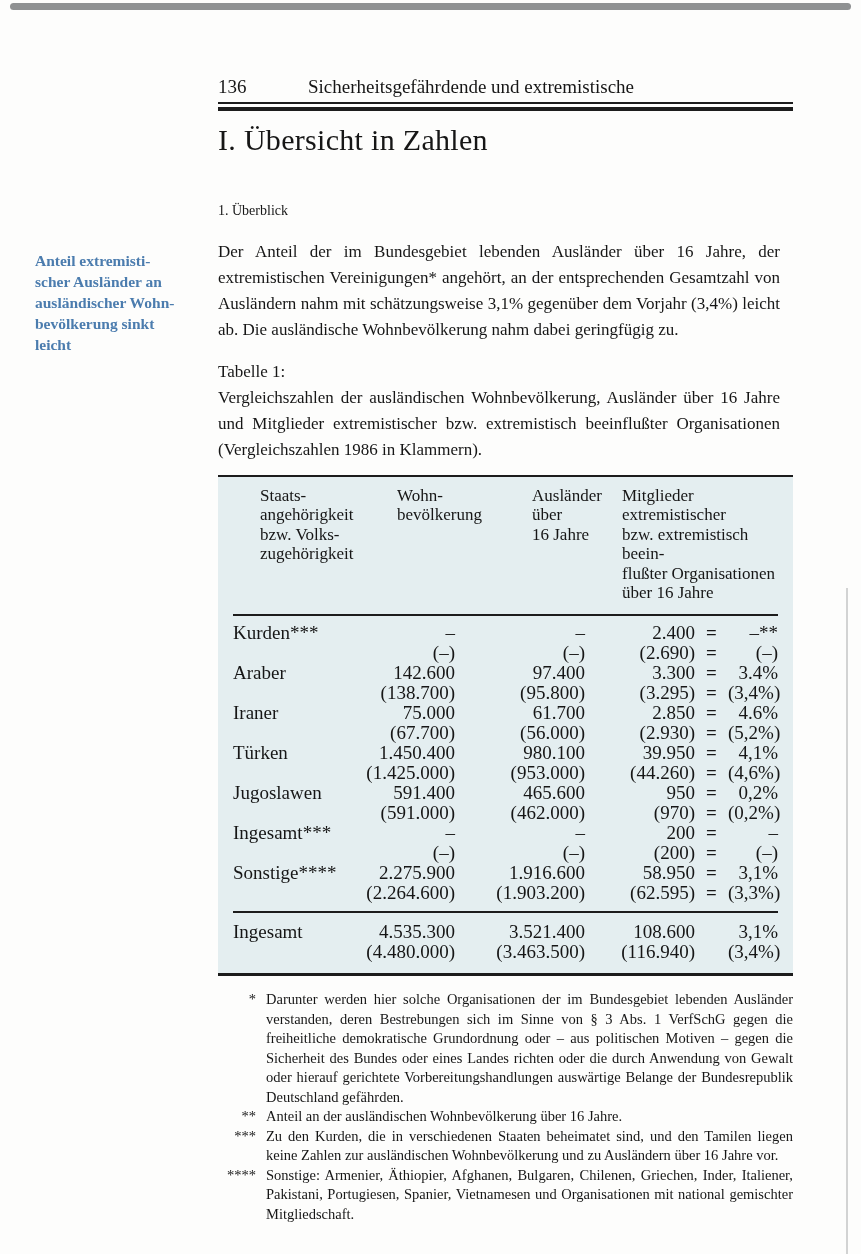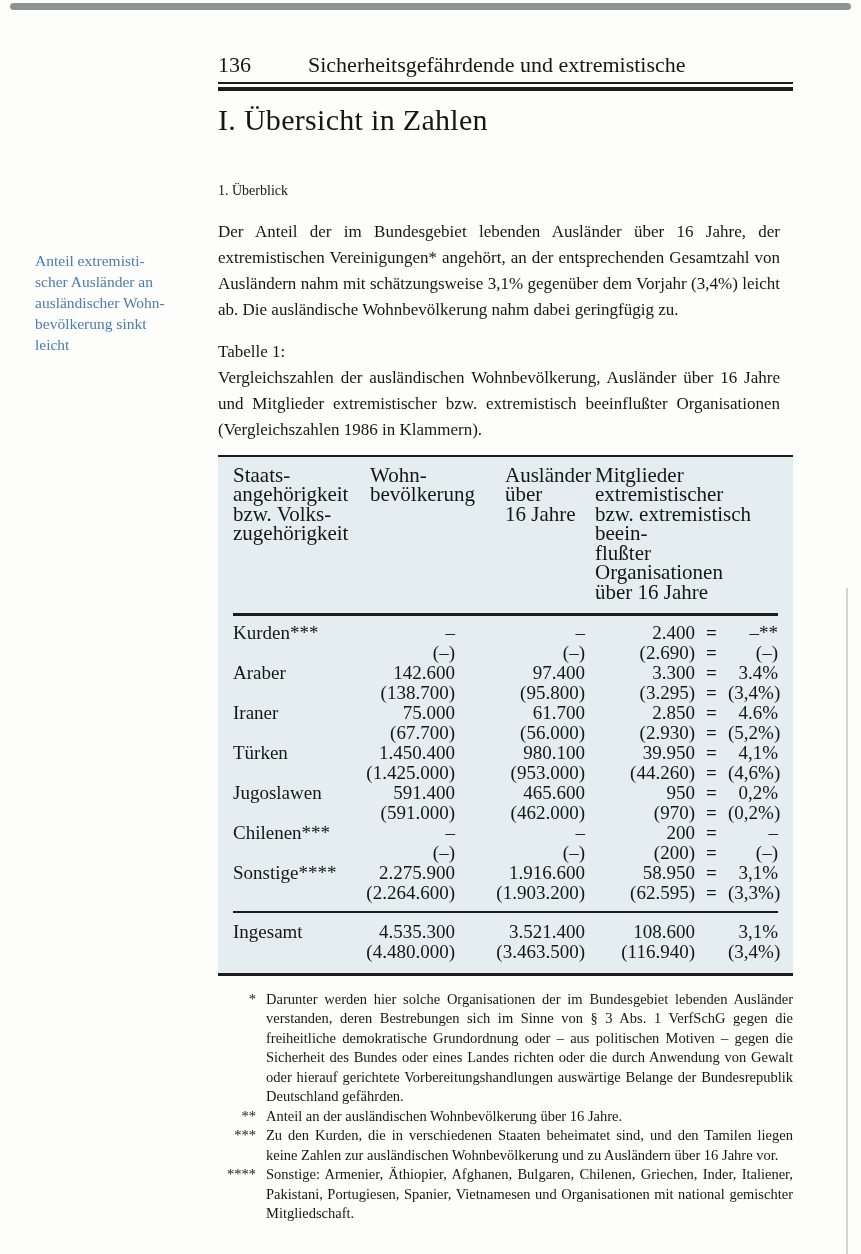--- a/index.html
+++ b/index.html
@@ -15,27 +15,27 @@
   .scan-top-bar {
     position: absolute; top: 3px; left: 10px; right: 10px;
     height: 7px; background: #8f9192; border-radius: 5px;
   }
   .scan-right-line {
     position: absolute; top: 588px; bottom: 0; right: 13px;
     width: 2px; background: #d2d3d3;
   }
   .margin-note {
     position: absolute; left: 35px; top: 250px; width: 195px;
-    color: #4b7cae; font-weight: normal;
+    color: #4b7cae; font-weight: bold;
     font-size: 15.5px; line-height: 21px;
     white-space: pre-line;
   }
   .main { position: absolute; left: 218px; top: 0; width: 575px; }
 
-  .running-header { display: flex; margin-top: 52px; font-size: 22px; }
+  .running-header { display: flex; margin-top: 76px; font-size: 19px; }
   .running-header .pagenum { width: 90px; }
   .running-header .rh-text { flex: 1; }
   .rule-thin  { height: 2px;   background: #1d1d1d; margin-top: 4px; }
   .rule-thick { height: 3.5px; background: #1d1d1d; margin-top: 3px; }
 
   h1.page-title {
     margin: 12px 0 0 0; font-size: 30px; font-weight: normal;
     letter-spacing: 0.3px;
   }
   h2.section-heading { margin: 46px 0 0 0; font-size: 14px; font-weight: normal; }
@@ -49,21 +49,21 @@
   .tbl {
     margin-top: 12px; width: 575px; box-sizing: border-box;
     background: #e4eef0;
     border-top: 2px solid #1c1c1c;
     border-bottom: 3px solid #1c1c1c;
     padding: 0 15px;
   }
   .tbl-header {
     display: grid; grid-template-columns: 137px 135px 90px 1fr;
     padding: 9px 0 11px 0;
-    font-size: 21px; line-height: 19.5px; white-space: pre-line;
+    font-size: 17px; line-height: 19.5px; white-space: pre-line; margin-left: 27px;
   }
   .tbl-hrule { height: 2.5px; background: #1c1c1c; }
   .tbl-trule { height: 2px;   background: #1c1c1c; }
   .tbl-body  { padding: 7px 0 8px 0; }
   .tbl-total { padding: 9px 0 11px 0; }
   .tline {
     display: grid; grid-template-columns: 122px 100px 130px 110px 33px 1fr;
     font-size: 19px; line-height: 20px;
   }
   .c-num, .c-pct { text-align: right; }
@@ -208,21 +208,21 @@
   <div class="tline">
     <span class="c-label"></span>
     <span class="c-num">(591.000)</span>
     <span class="c-num">(462.000)</span>
     <span class="c-num">(970)</span>
     <span class="c-eq">=</span>
     <span class="c-pct">(0,2%)</span>
   </div>
 
   <div class="tline">
-    <span class="c-label">Chilenen***</span>
+    <span class="c-label">Ingesamt***</span>
     <span class="c-num">–</span>
     <span class="c-num">–</span>
     <span class="c-num">200</span>
     <span class="c-eq">=</span>
     <span class="c-pct">–</span>
   </div>
 
   <div class="tline">
     <span class="c-label"></span>
     <span class="c-num">(–)</span>

